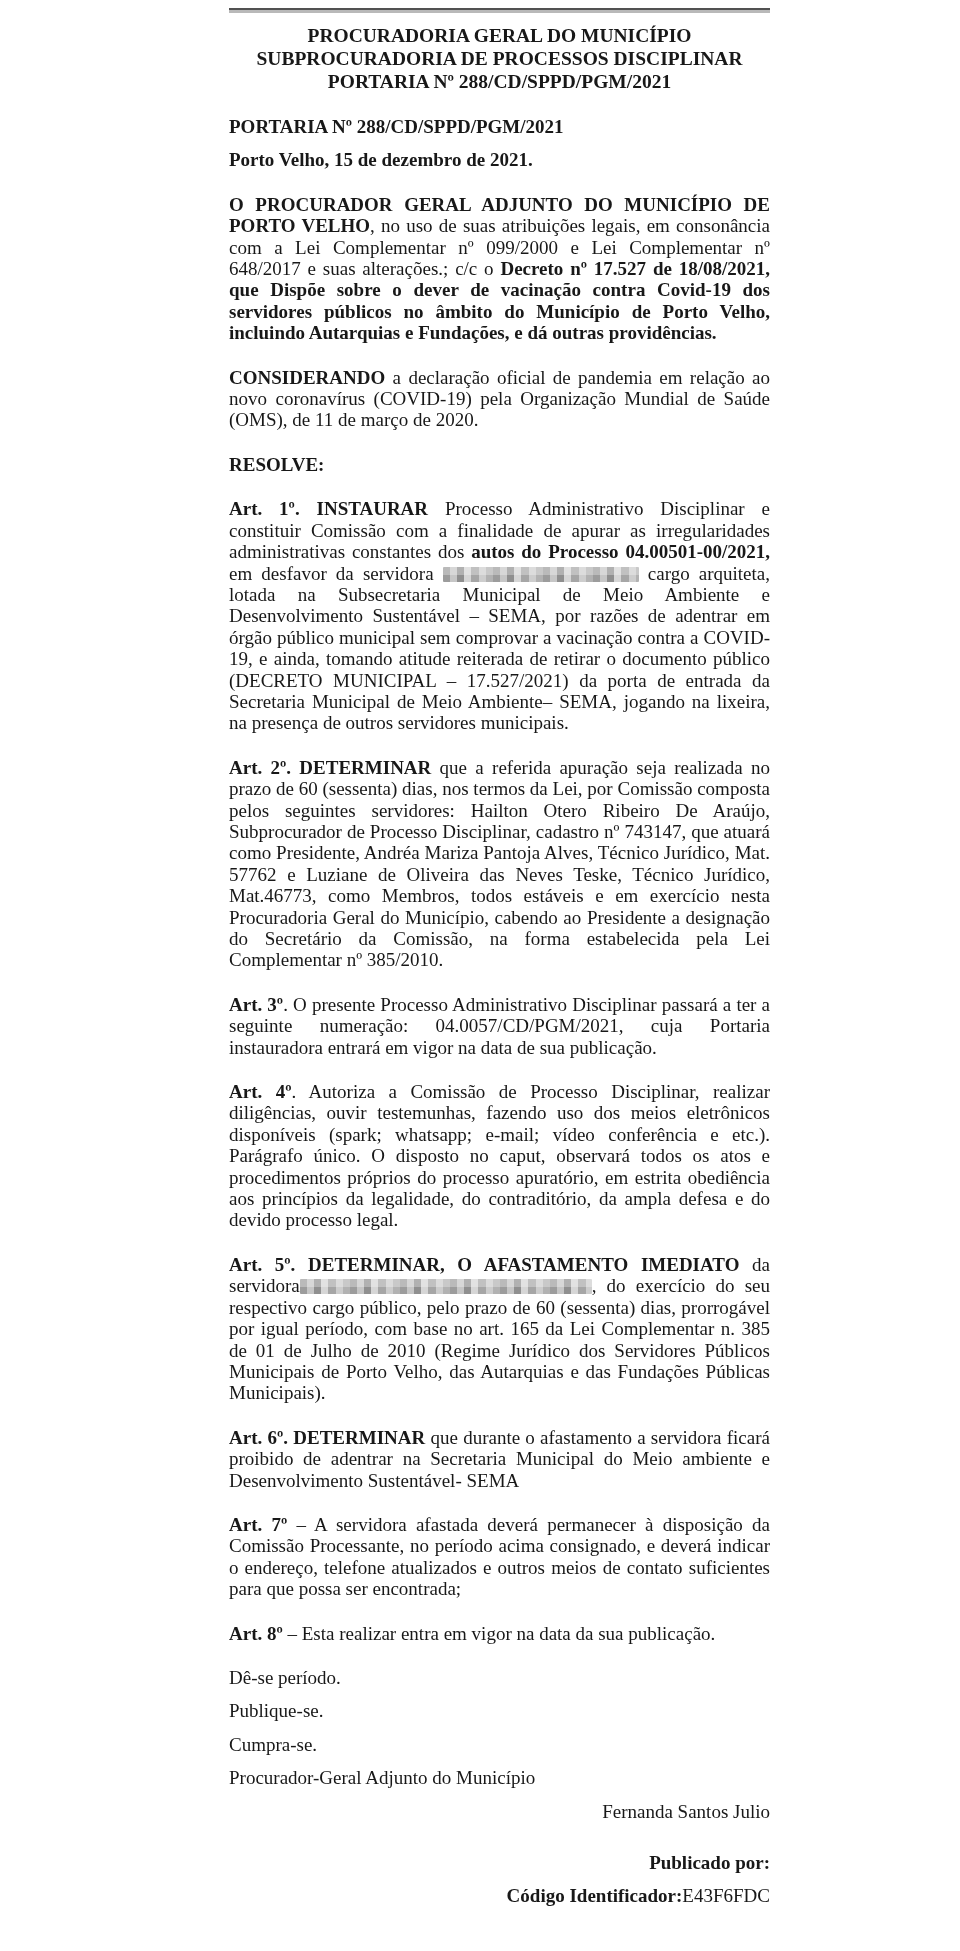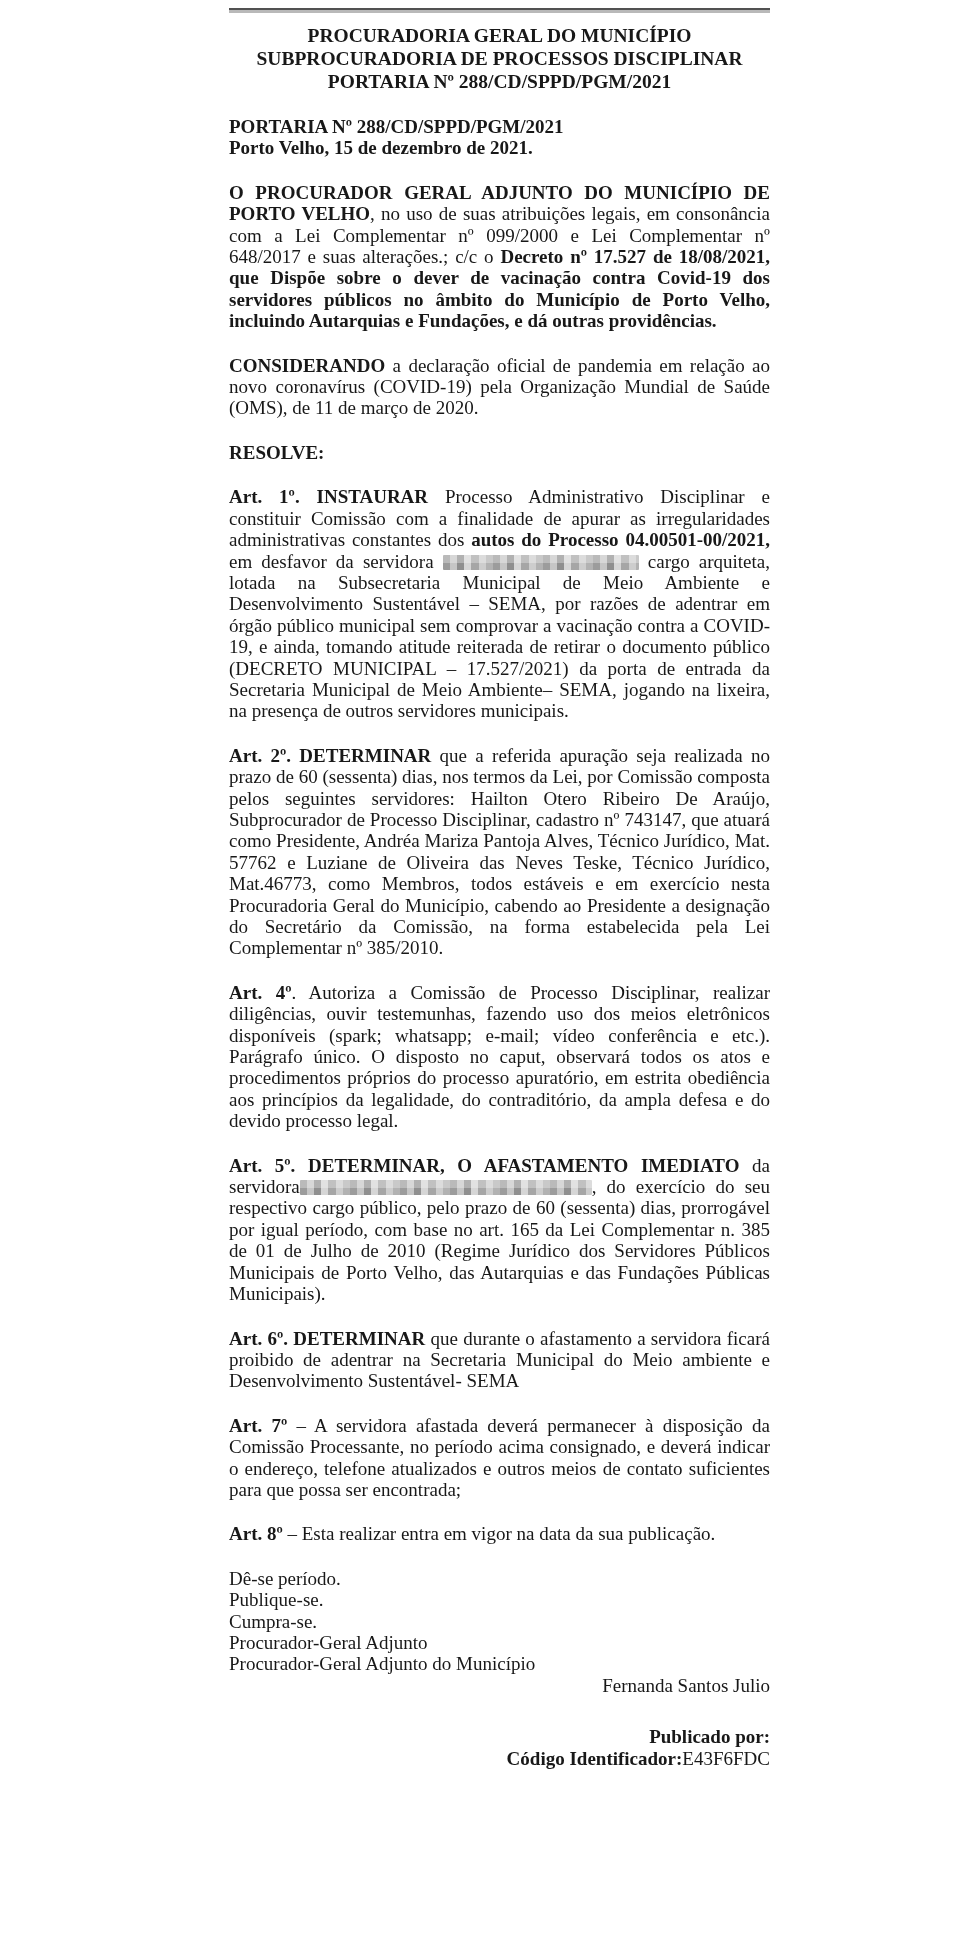--- a/index.html
+++ b/index.html
@@ -10,21 +10,21 @@
   .page{position:relative;width:761px;height:1951px;background:#fff;}
   .doc{
     position:absolute;left:229px;top:0;width:541px;
     color:#181818;font-size:19px;line-height:21.4px;
   }
   .rule{height:5px;background:linear-gradient(to bottom,#515151 0 2px,#b9b9b9 2px 5px);}
   .rule-top{margin-top:8px;}
   .doc-header{margin-top:11px;text-align:center;font-weight:bold;font-size:19.5px;line-height:23px;}
   .h-line{white-space:nowrap;}
   .blk{margin:23px 0 0 0;padding:0;}
-  .blk.tight{margin-top:0;}
+  .blk.tight{margin-top:12px;}
   .blk.gap-lg{margin-top:30px;}
   .a-justify{text-align:justify;}
   .a-left{text-align:left;}
   .a-right{text-align:right;}
   .seg-b{font-weight:bold;}
   .seg-bi{font-weight:bold;font-style:italic;}
   .redact{
     display:inline-block;height:15px;vertical-align:-2px;border-radius:1px;
     background:
       repeating-linear-gradient(0deg, rgba(255,255,255,0) 0 7px, rgba(255,255,255,.30) 7px 15px),
@@ -43,29 +43,29 @@
       <div class="h-line">PORTARIA Nº 288/CD/SPPD/PGM/2021</div>
     </div>
     <div id="doc-body">
         <p class="blk a-left"><span class="seg-b">PORTARIA Nº 288/CD/SPPD/PGM/2021</span></p>
         <p class="blk a-left tight"><span class="seg-b">Porto Velho, 15 de dezembro de 2021.</span></p>
         <p class="blk a-justify"><span class="seg-b">O PROCURADOR GERAL ADJUNTO DO MUNICÍPIO DE PORTO VELHO</span><span class="seg-n">, no uso de suas atribuições legais, em consonância com a Lei Complementar nº 099/2000 e Lei Complementar nº 648/2017 e suas alterações.; c/c o </span><span class="seg-b">Decreto nº 17.527 de 18/08/2021, que Dispõe sobre o dever de vacinação contra Covid-19 dos servidores públicos no âmbito do Município de Porto Velho, incluindo Autarquias e Fundações, e dá outras providências.</span></p>
         <p class="blk a-justify"><span class="seg-b">CONSIDERANDO</span><span class="seg-n"> a declaração oficial de pandemia em relação ao novo coronavírus (COVID-19) pela Organização Mundial de Saúde (OMS), de 11 de março de 2020.</span></p>
         <p class="blk a-left"><span class="seg-b">RESOLVE:</span></p>
         <p class="blk a-justify"><span class="seg-b">Art. 1º. INSTAURAR</span><span class="seg-n"> Processo Administrativo Disciplinar e constituir Comissão com a finalidade de apurar as irregularidades administrativas constantes dos </span><span class="seg-b">autos do Processo 04.00501-00/2021,</span><span class="seg-n"> em desfavor da servidora </span><span class="redact" style="width: 196px;"></span><span class="seg-n"> cargo arquiteta, lotada na Subsecretaria Municipal de Meio Ambiente e Desenvolvimento Sustentável – SEMA, por razões de adentrar em órgão público municipal sem comprovar a vacinação contra a COVID-19, e ainda, tomando atitude reiterada de retirar o documento público (DECRETO MUNICIPAL – 17.527/2021) da porta de entrada da Secretaria Municipal de Meio Ambiente– SEMA, jogando na lixeira, na presença de outros servidores municipais.</span></p>
         <p class="blk a-justify"><span class="seg-b">Art. 2º. DETERMINAR</span><span class="seg-n"> que a referida apuração seja realizada no prazo de 60 (sessenta) dias, nos termos da Lei, por Comissão composta pelos seguintes servidores: Hailton Otero Ribeiro De Araújo, Subprocurador de Processo Disciplinar, cadastro nº 743147, que atuará como Presidente, Andréa Mariza Pantoja Alves, Técnico Jurídico, Mat. 57762 e Luziane de Oliveira das Neves Teske, Técnico Jurídico, Mat.46773, como Membros, todos estáveis e em exercício nesta Procuradoria Geral do Município, cabendo ao Presidente a designação do Secretário da Comissão, na forma estabelecida pela Lei Complementar nº 385/2010.</span></p>
+        <p class="blk a-justify"><span class="seg-b">Art. 3º</span><span class="seg-n">. O presente Processo Administrativo Disciplinar passará a ter a seguinte numeração: 04.0057/CD/PGM/2021, cuja Portaria instauradora entrará em vigor na data de sua publicação.</span></p>
         <p class="blk a-justify"><span class="seg-b">Art. 4º</span><span class="seg-n">. Autoriza a Comissão de Processo Disciplinar, realizar diligências, ouvir testemunhas, fazendo uso dos meios eletrônicos disponíveis (spark; whatsapp; e-mail; vídeo conferência e etc.). Parágrafo único. O disposto no caput, observará todos os atos e procedimentos próprios do processo apuratório, em estrita obediência aos princípios da legalidade, do contraditório, da ampla defesa e do devido processo legal.</span></p>
         <p class="blk a-justify"><span class="seg-b">Art. 5º. DETERMINAR, O AFASTAMENTO IMEDIATO</span><span class="seg-n"> da servidora</span><span class="redact" style="width: 292px;"></span><span class="seg-n">, do exercício do seu respectivo cargo público, pelo prazo de 60 (sessenta) dias, prorrogável por igual período, com base no art. 165 da Lei Complementar n. 385 de 01 de Julho de 2010 (Regime Jurídico dos Servidores Públicos Municipais de Porto Velho, das Autarquias e das Fundações Públicas Municipais).</span></p>
         <p class="blk a-justify"><span class="seg-b">Art. 6º. DETERMINAR</span><span class="seg-n"> que durante o afastamento a servidora ficará proibido de adentrar na Secretaria Municipal do Meio ambiente e Desenvolvimento Sustentável- SEMA</span></p>
         <p class="blk a-justify"><span class="seg-b">Art. 7º</span><span class="seg-n"> – A servidora afastada deverá permanecer à disposição da Comissão Processante, no período acima consignado, e deverá indicar o endereço, telefone atualizados e outros meios de contato suficientes para que possa ser encontrada;</span></p>
         <p class="blk a-justify"><span class="seg-b">Art. 8º</span><span class="seg-n"> – Esta realizar entra em vigor na data da sua publicação.</span></p>
         <p class="blk a-left"><span class="seg-n">Dê-se período.</span></p>
         <p class="blk a-left tight"><span class="seg-n">Publique-se.</span></p>
         <p class="blk a-left tight"><span class="seg-n">Cumpra-se.</span></p>
-        <p class="blk a-left tight"><span class="seg-n">Procurador-Geral Adjunto</span></p>
         <p class="blk a-left tight"><span class="seg-n">Procurador-Geral Adjunto do Município</span></p>
         <p class="blk a-right tight"><span class="seg-n">Fernanda Santos Julio</span></p>
         <p class="blk a-right gap-lg"><span class="seg-b">Publicado por:</span></p>
         <p class="blk a-right tight"><span class="seg-b">Código Identificador:</span><span class="seg-n">E43F6FDC</span></p>
       </div>
 
   </div>
 </div>
 
 </body></html>

